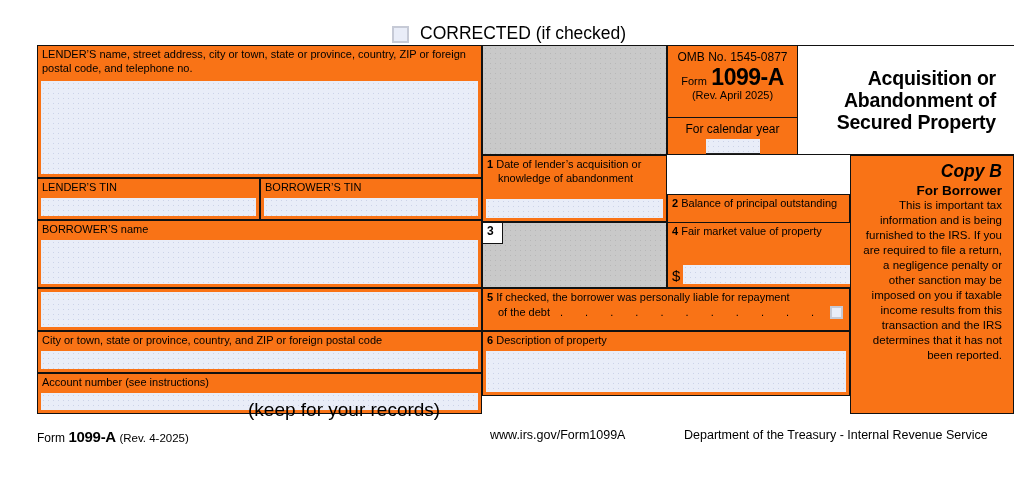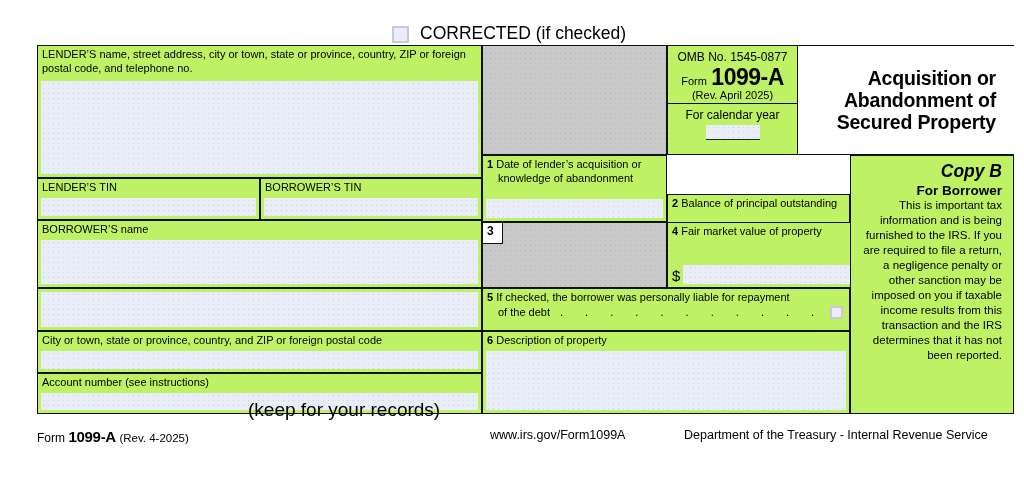--- a/index.html
+++ b/index.html
@@ -1,21 +1,21 @@
 <!DOCTYPE html>
 <html><head>
 <meta charset="utf-8">
 <style>
   html,body { margin:0; padding:0; background:#ffffff; }
   body { font-family: "Liberation Sans", "DejaVu Sans", sans-serif; color:#000; }
   #canvas { position:relative; width:1024px; height:481px; background:#fff; overflow:hidden; }
 
   .cell {
     position:absolute; box-sizing:border-box;
-    border:1.5px solid #111; background:#bef264;
+    border:1.5px solid #111; background:#f97316;
     display:flex; flex-direction:column;
   }
   .lbl { font-size:11px; line-height:1.25; padding:2px 4px 0 4px; }
   .lbl-hang { padding-left:15px; text-indent:-11px; }
   .num { font-weight:bold; }
 
   .fill {
     background-color:#e9edf8;
     background-image: radial-gradient(#ccd3e8 18%, rgba(0,0,0,0) 22%);
     background-size:5px 5px;
@@ -39,21 +39,21 @@
   .checkbox {
     box-sizing:border-box; border:2px solid #c6cad6;
     background-color:#e9edf8;
     background-image: radial-gradient(#ccd3e8 18%, rgba(0,0,0,0) 22%);
     background-size:4px 4px;
   }
   #corrected-box { position:absolute; left:392px; top:26px; width:17px; height:17px; }
   #corrected-text { position:absolute; left:420px; top:23px; font-size:17.5px; }
 
   
-  .omb-top { border-bottom:1.5px solid #111; text-align:center; padding:4px 2px 2px 2px; }
+  .omb-top { border-bottom:1.5px solid #111; text-align:center; padding:4px 2px 16px 2px; }
   .omb-no { font-size:12px; }
   .form-word { font-size:11px; }
   .form-no { font-size:23px; font-weight:bold; letter-spacing:-0.5px; }
   .rev { font-size:11px; margin-top:-2px; }
   .omb-bottom { text-align:center; padding-top:4px; font-size:12px; flex:1; }
   .cal-input { width:54px; height:14px; margin:3px auto 0 auto; border-bottom:1.5px solid #222; }
 
   #title-area {
     position:absolute; left:798px; top:45px; width:216px; height:110px; box-sizing:border-box;
     border-top:1.5px solid #111; border-bottom:1.5px solid #111;
@@ -169,21 +169,21 @@
 
   <div class="cell" style="left:482px; top:288px; width:368px; height:43px;">
     <div class="lbl"><span class="num">5</span> <span>If checked, the borrower was personally liable for repayment</span></div>
     <div class="b5-line2">
       <span>of the debt</span>
       <span class="dots">. . . . . . . . . . . .</span>
       <span class="checkbox b5-check"></span>
     </div>
   </div>
 
-  <div class="cell" style="left:482px; top:331px; width:368px; height:83px;">
+  <div class="cell" style="left:482px; top:331px; width:368px; height:65px;">
     <div class="lbl"><span class="num">6</span> <span>Description of property</span></div>
     <div class="input fill"></div>
   </div>
 
   <div id="copyb" class="cell" style="left:850px; top:155px; width:164px; height:259px;">
     <div class="copy-label">Copy B</div>
     <div class="for-label">For Borrower</div>
     <div class="notice">This is important tax information and is being furnished to the IRS. If you are required to file a return, a negligence penalty or other sanction may be imposed on you if taxable income results from this transaction and the IRS determines that it has not been reported.</div>
   </div>
 

